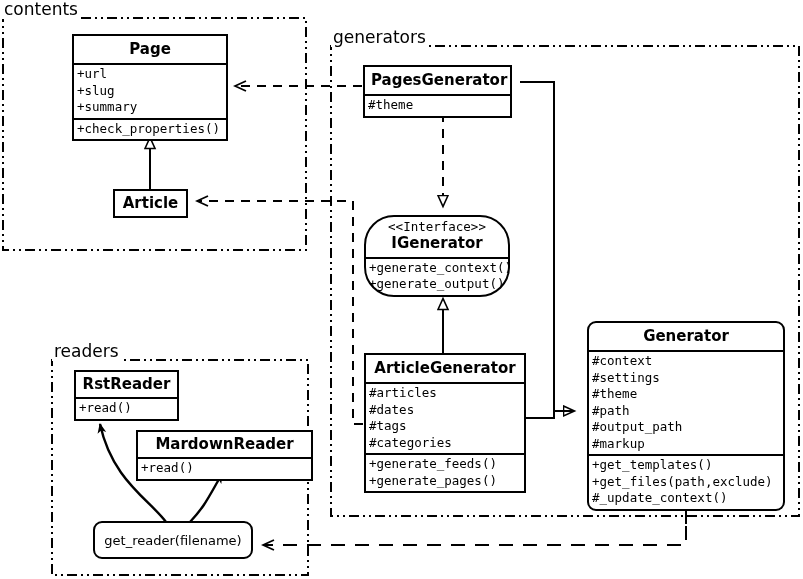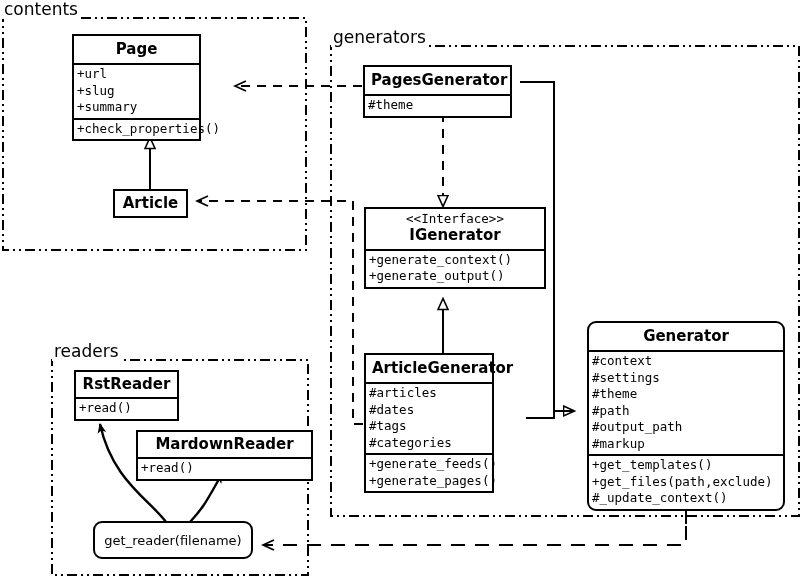--- a/index.html
+++ b/index.html
@@ -145,21 +145,21 @@
 
     <g>
       <path d="M190,522 C205,506 208,498 222,474" fill="none" stroke="#000000" stroke-width="2.4" marker-end="url(#solidArrow)"></path>
     </g>
   </svg>
 
   <div class="pkg-label" style="left:2px; top:-1px;">contents</div>
   <div class="pkg-label" style="left:331px; top:27px;">generators</div>
   <div class="pkg-label" style="left:52px; top:341px;">readers</div>
 
-  <div class="uml-class" style="left:72px; top:34px; width:129px;">
+  <div class="uml-class" style="left:72px; top:34px; width:156px;">
     <div class="uml-title">Page</div>
     <div class="uml-compartment">
       <div>+url</div>
       <div>+slug</div>
       <div>+summary</div>
     </div>
     <div class="uml-compartment">
       <div>+check_properties()</div>
     </div>
   </div>
@@ -168,32 +168,32 @@
     <div class="uml-title" style="padding:5px 4px;">Article</div>
   </div>
 
   <div class="uml-class" style="left:363px; top:65px; width:149px;">
     <div class="uml-title">PagesGenerator</div>
     <div class="uml-compartment">
       <div>#theme</div>
     </div>
   </div>
 
-  <div class="uml-class" style="left:364px; top:207px; width:182px;">
+  <div class="uml-class" style="left:364px; top:215px; width:146px;border-radius:30px;">
     <div class="uml-title" style="padding:4px 6px 6px;">
       <span class="uml-stereotype">&lt;&lt;Interface&gt;&gt;</span>
       <span>IGenerator</span>
     </div>
     <div class="uml-compartment">
       <div>+generate_context()</div>
       <div>+generate_output()</div>
     </div>
   </div>
 
-  <div class="uml-class" style="left:364px; top:353px; width:130px;">
+  <div class="uml-class" style="left:364px; top:353px; width:162px;">
     <div class="uml-title">ArticleGenerator</div>
     <div class="uml-compartment">
       <div>#articles</div>
       <div>#dates</div>
       <div>#tags</div>
       <div>#categories</div>
     </div>
     <div class="uml-compartment">
       <div>+generate_feeds()</div>
       <div>+generate_pages()</div>

